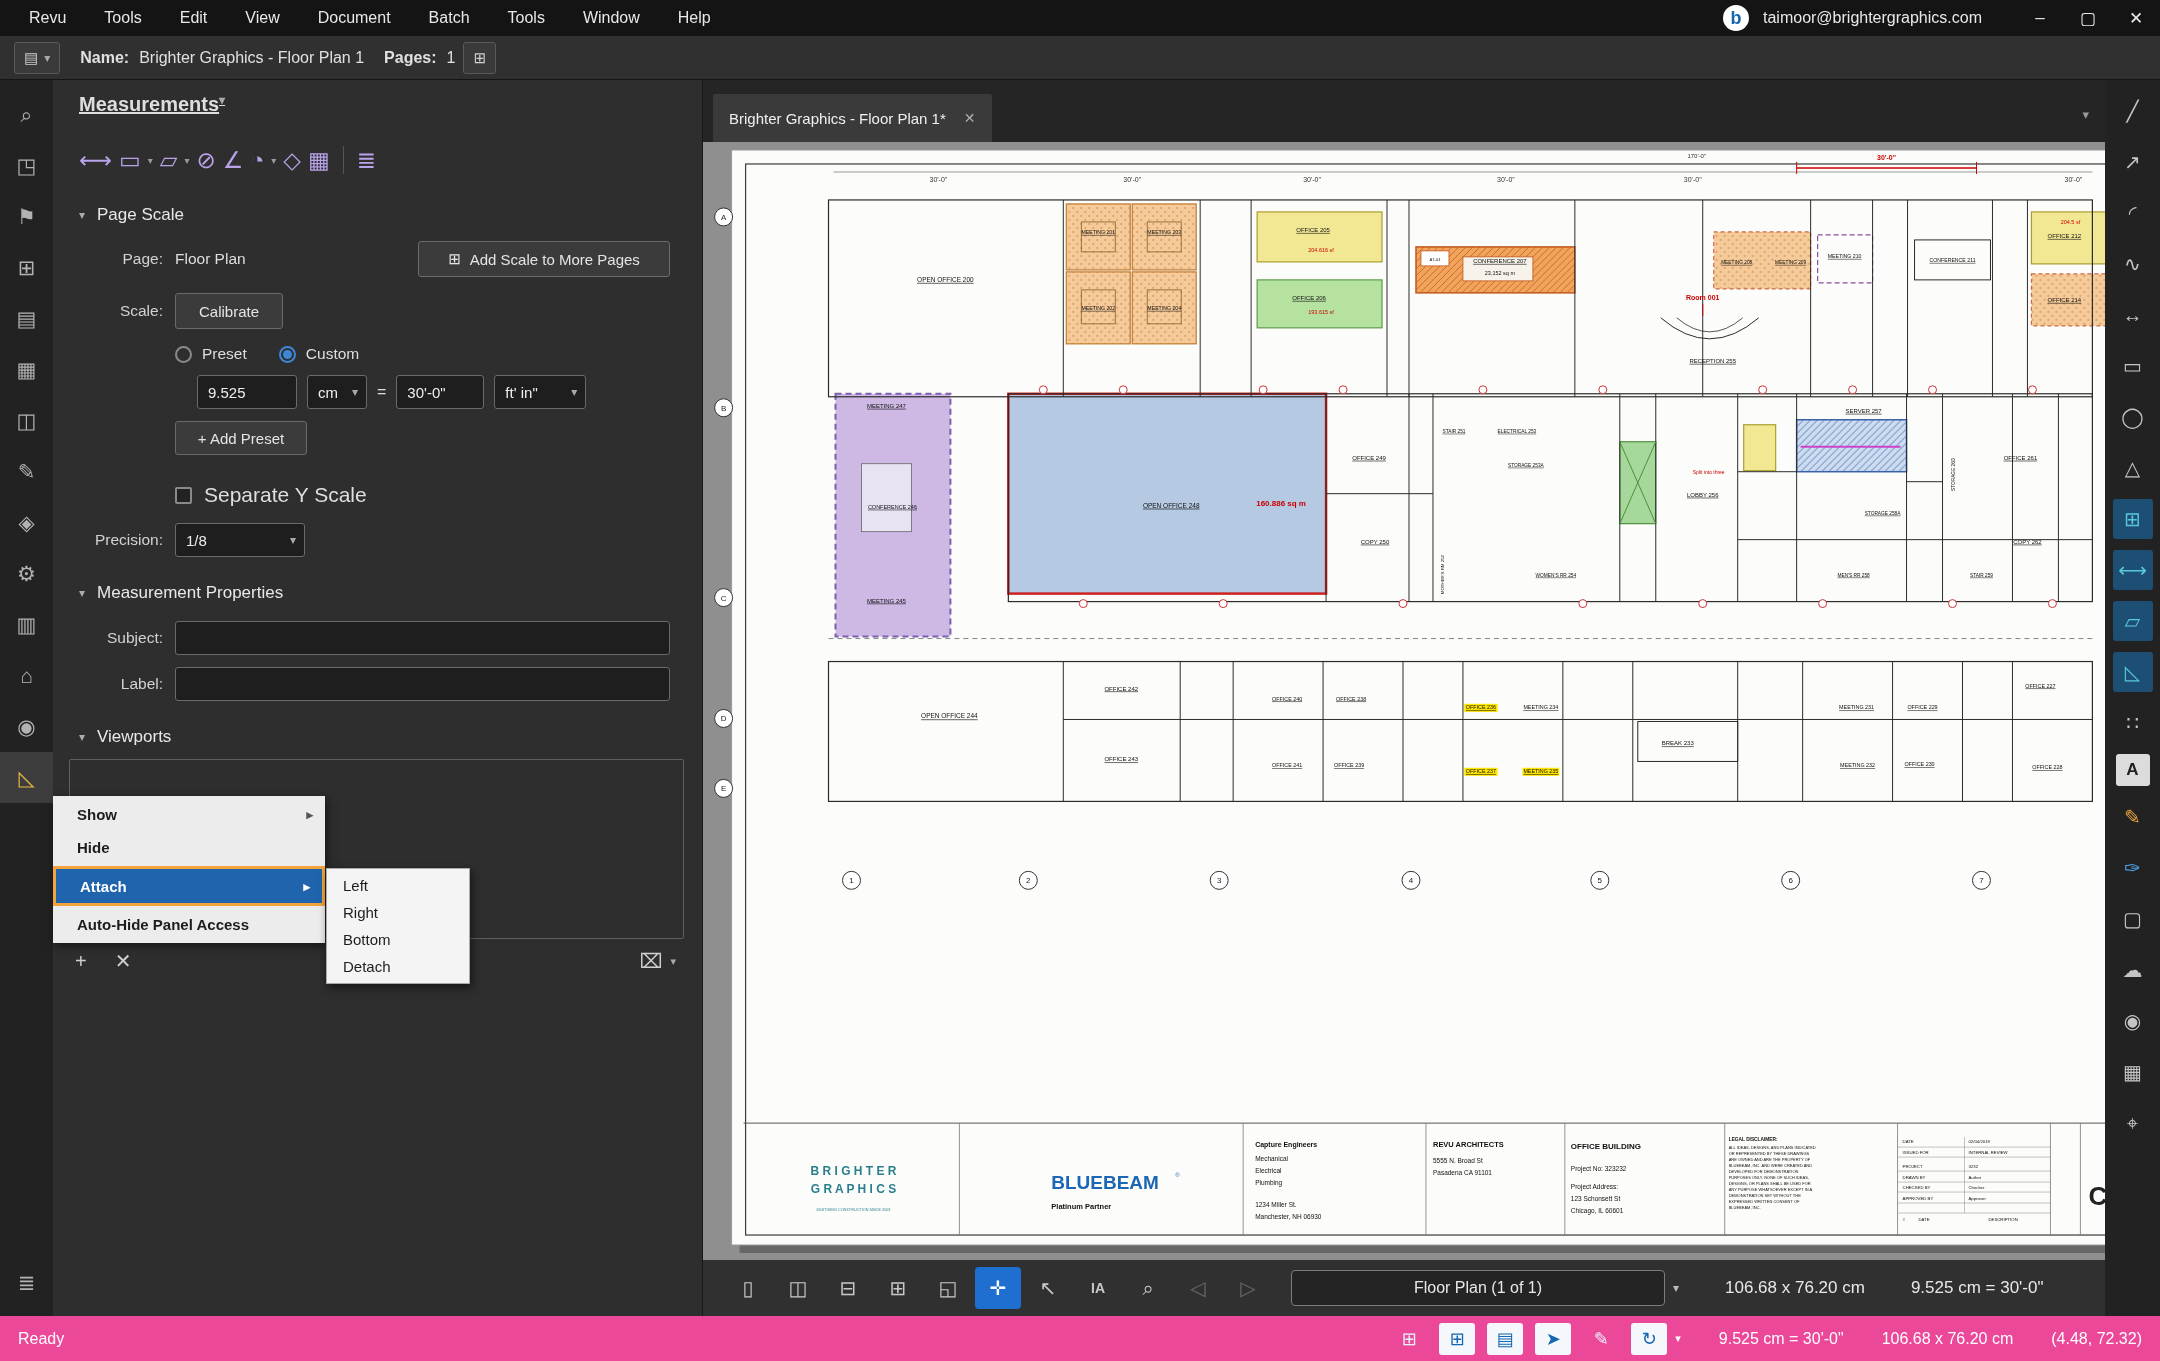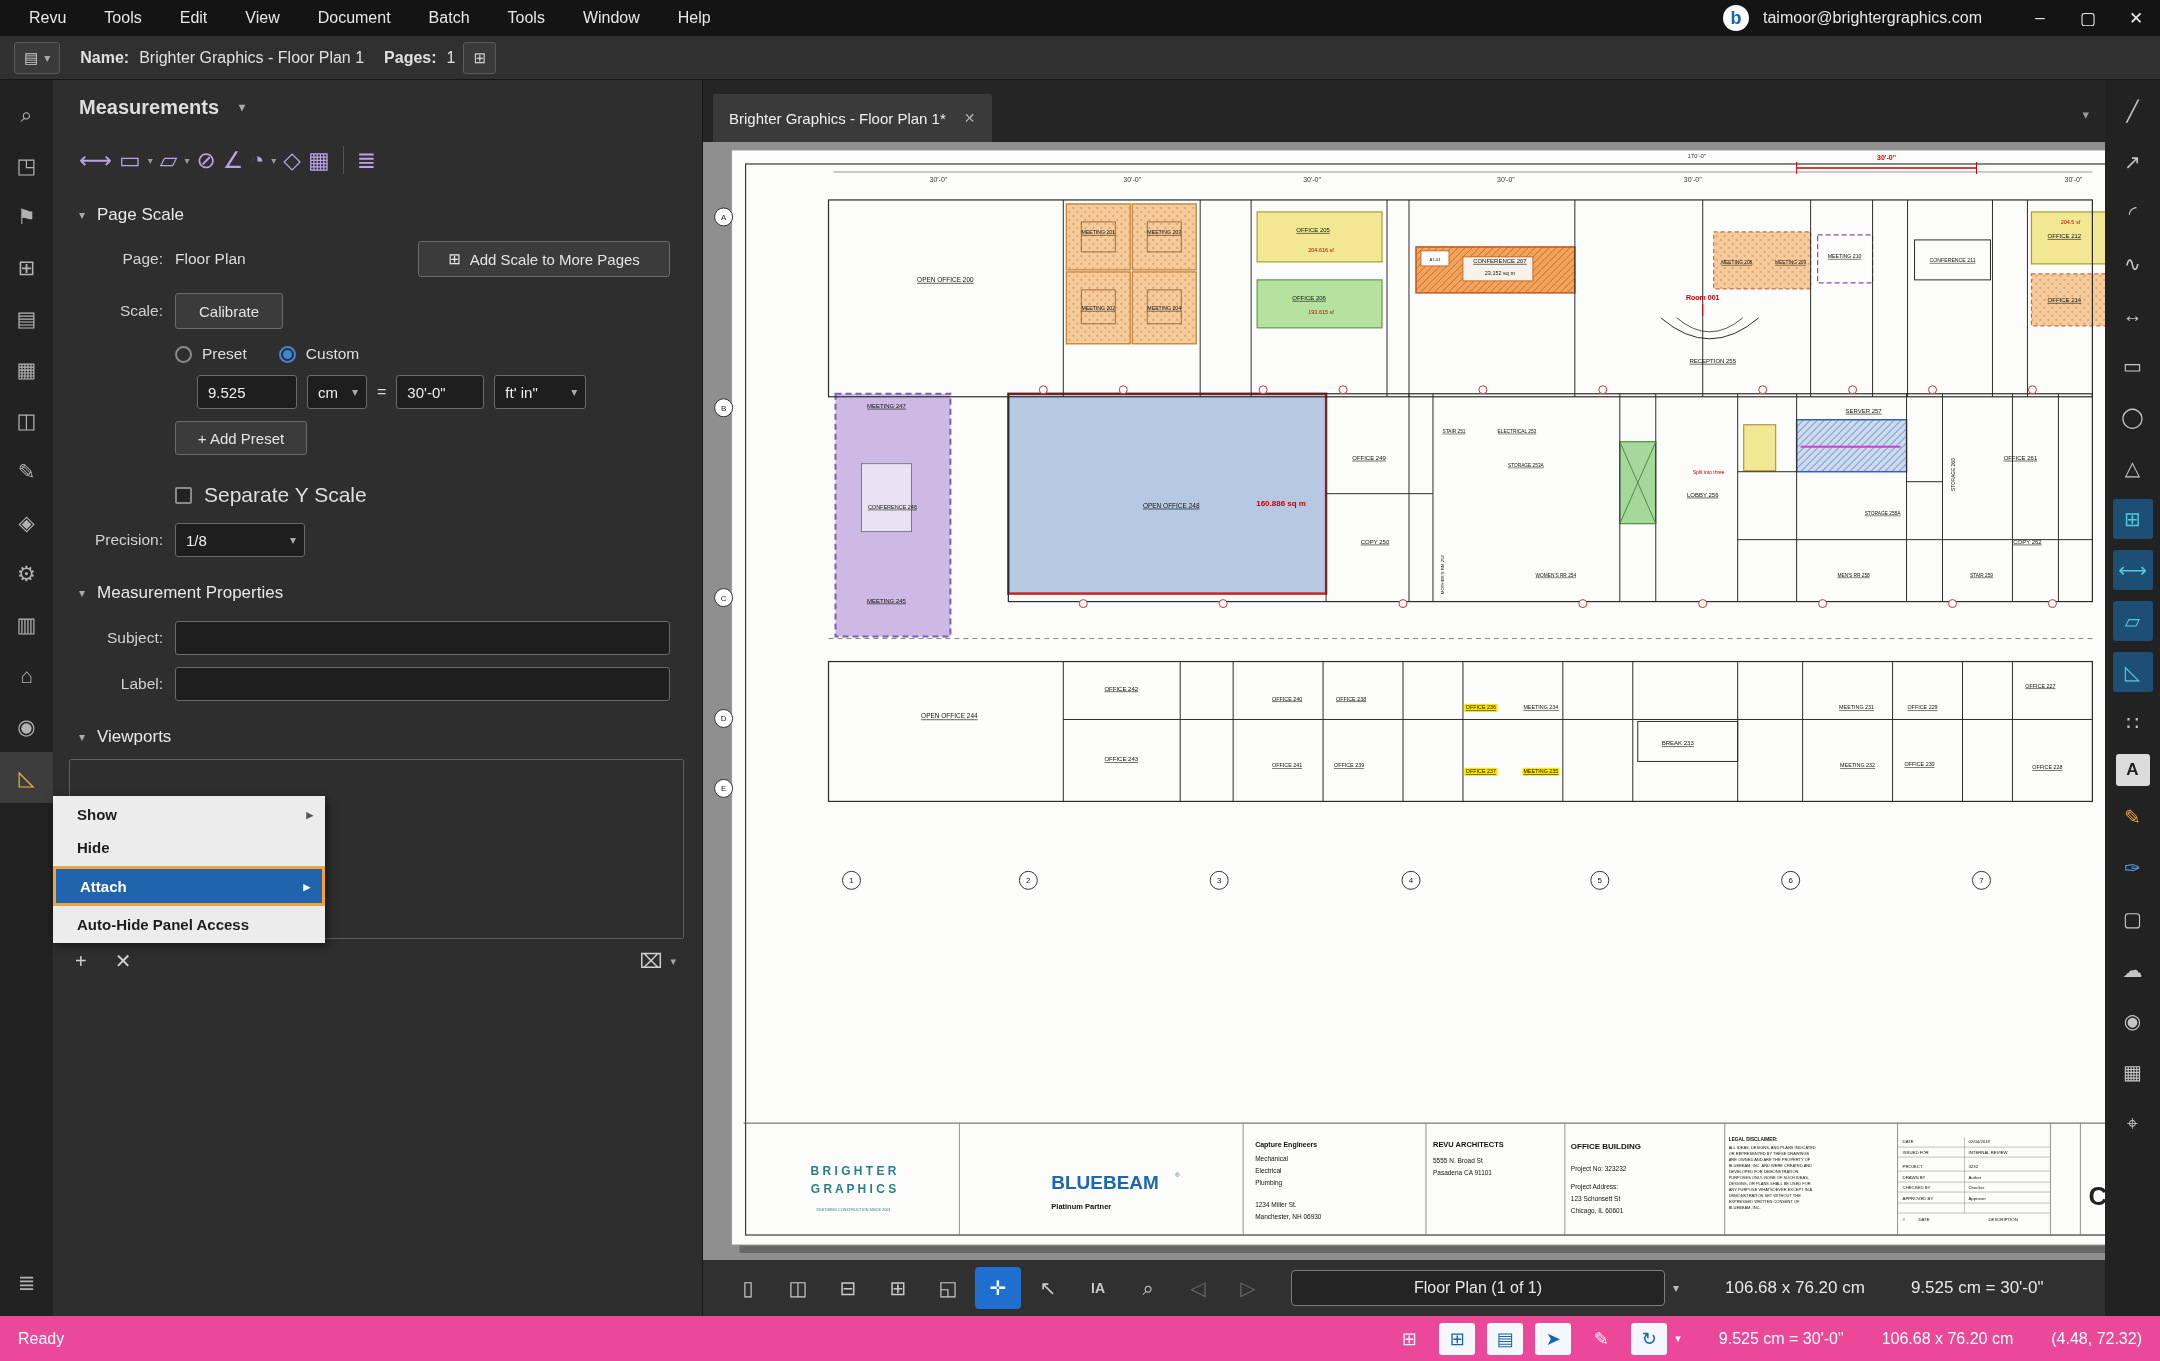--- a/index.html
+++ b/index.html
@@ -36,21 +36,21 @@
               flex-direction:column;align-items:center;padding-top:12px;gap:11px;z-index:20;}
   .rr-btn{width:40px;height:40px;display:flex;align-items:center;justify-content:center;font-size:20px;
           color:#c4c4c4;border-radius:3px;flex:none;}
   .rr-btn.active{background:#1d4f74;color:#57c8d8;}
   .rr-btn.boxed{background:#dcdcdc;color:#222;font-weight:bold;width:34px;height:32px;font-size:17px;}
 
   
   .panel{position:absolute;top:79px;left:53px;bottom:45px;width:650px;background:#2e2e2e;
          border-right:1px solid #191919;color:#dedede;padding-top:14px;box-sizing:border-box;z-index:25;}
   .panel-inner{padding:0 18px 0 26px;}
-  .panel-title-row{display:flex;align-items:center;gap:20px;font-size:20px;font-weight:bold;height:28px;}
+  .panel-title-row{display:flex;gap:0;font-size:20px;font-weight:bold;height:28px;text-decoration:underline;}
   .ptools{display:flex;align-items:center;gap:7px;margin-top:20px;height:38px;}
   .ptool{font-size:23px;color:#b9a2ea;}
   .pchev{font-size:10px;color:#9a9a9a;}
   .vsep{width:1px;height:28px;background:#555;margin:0 6px;}
   .section-row{display:flex;align-items:center;gap:12px;font-size:17px;color:#e8e8e8;margin-top:26px;}
   .chev{font-size:12px;color:#aaa;}
   .form-row{display:flex;align-items:center;margin-top:16px;}
   .lbl-col{width:84px;text-align:right;font-size:15.5px;color:#d2d2d2;flex:none;}
   .gap12{width:12px;flex:none;}
   .value-text{font-size:15.5px;}
@@ -303,20 +303,26 @@
     </div>
     <div class="ctx-attach-wrap">
       <div class="ctx-item attach">
         <span>Attach</span>
         <span class="sub-arrow">▸</span>
       </div>
     </div>
     <div class="ctx-item">
       <span>Auto-Hide Panel Access</span>
     </div>
+  </div>
+  <div class="ctx-submenu">
+    <div class="ctx-sub-item">Left</div>
+    <div class="ctx-sub-item">Right</div>
+    <div class="ctx-sub-item">Bottom</div>
+    <div class="ctx-sub-item">Detach</div>
   </div>
 </div>
 
 <div class="docarea">
   <div class="tabbar">
     <div class="tab">
       <span>Brighter Graphics - Floor Plan 1*</span>
       <span class="tab-close">✕</span>
     </div>
     <span class="tabbar-chev">▾</span>

